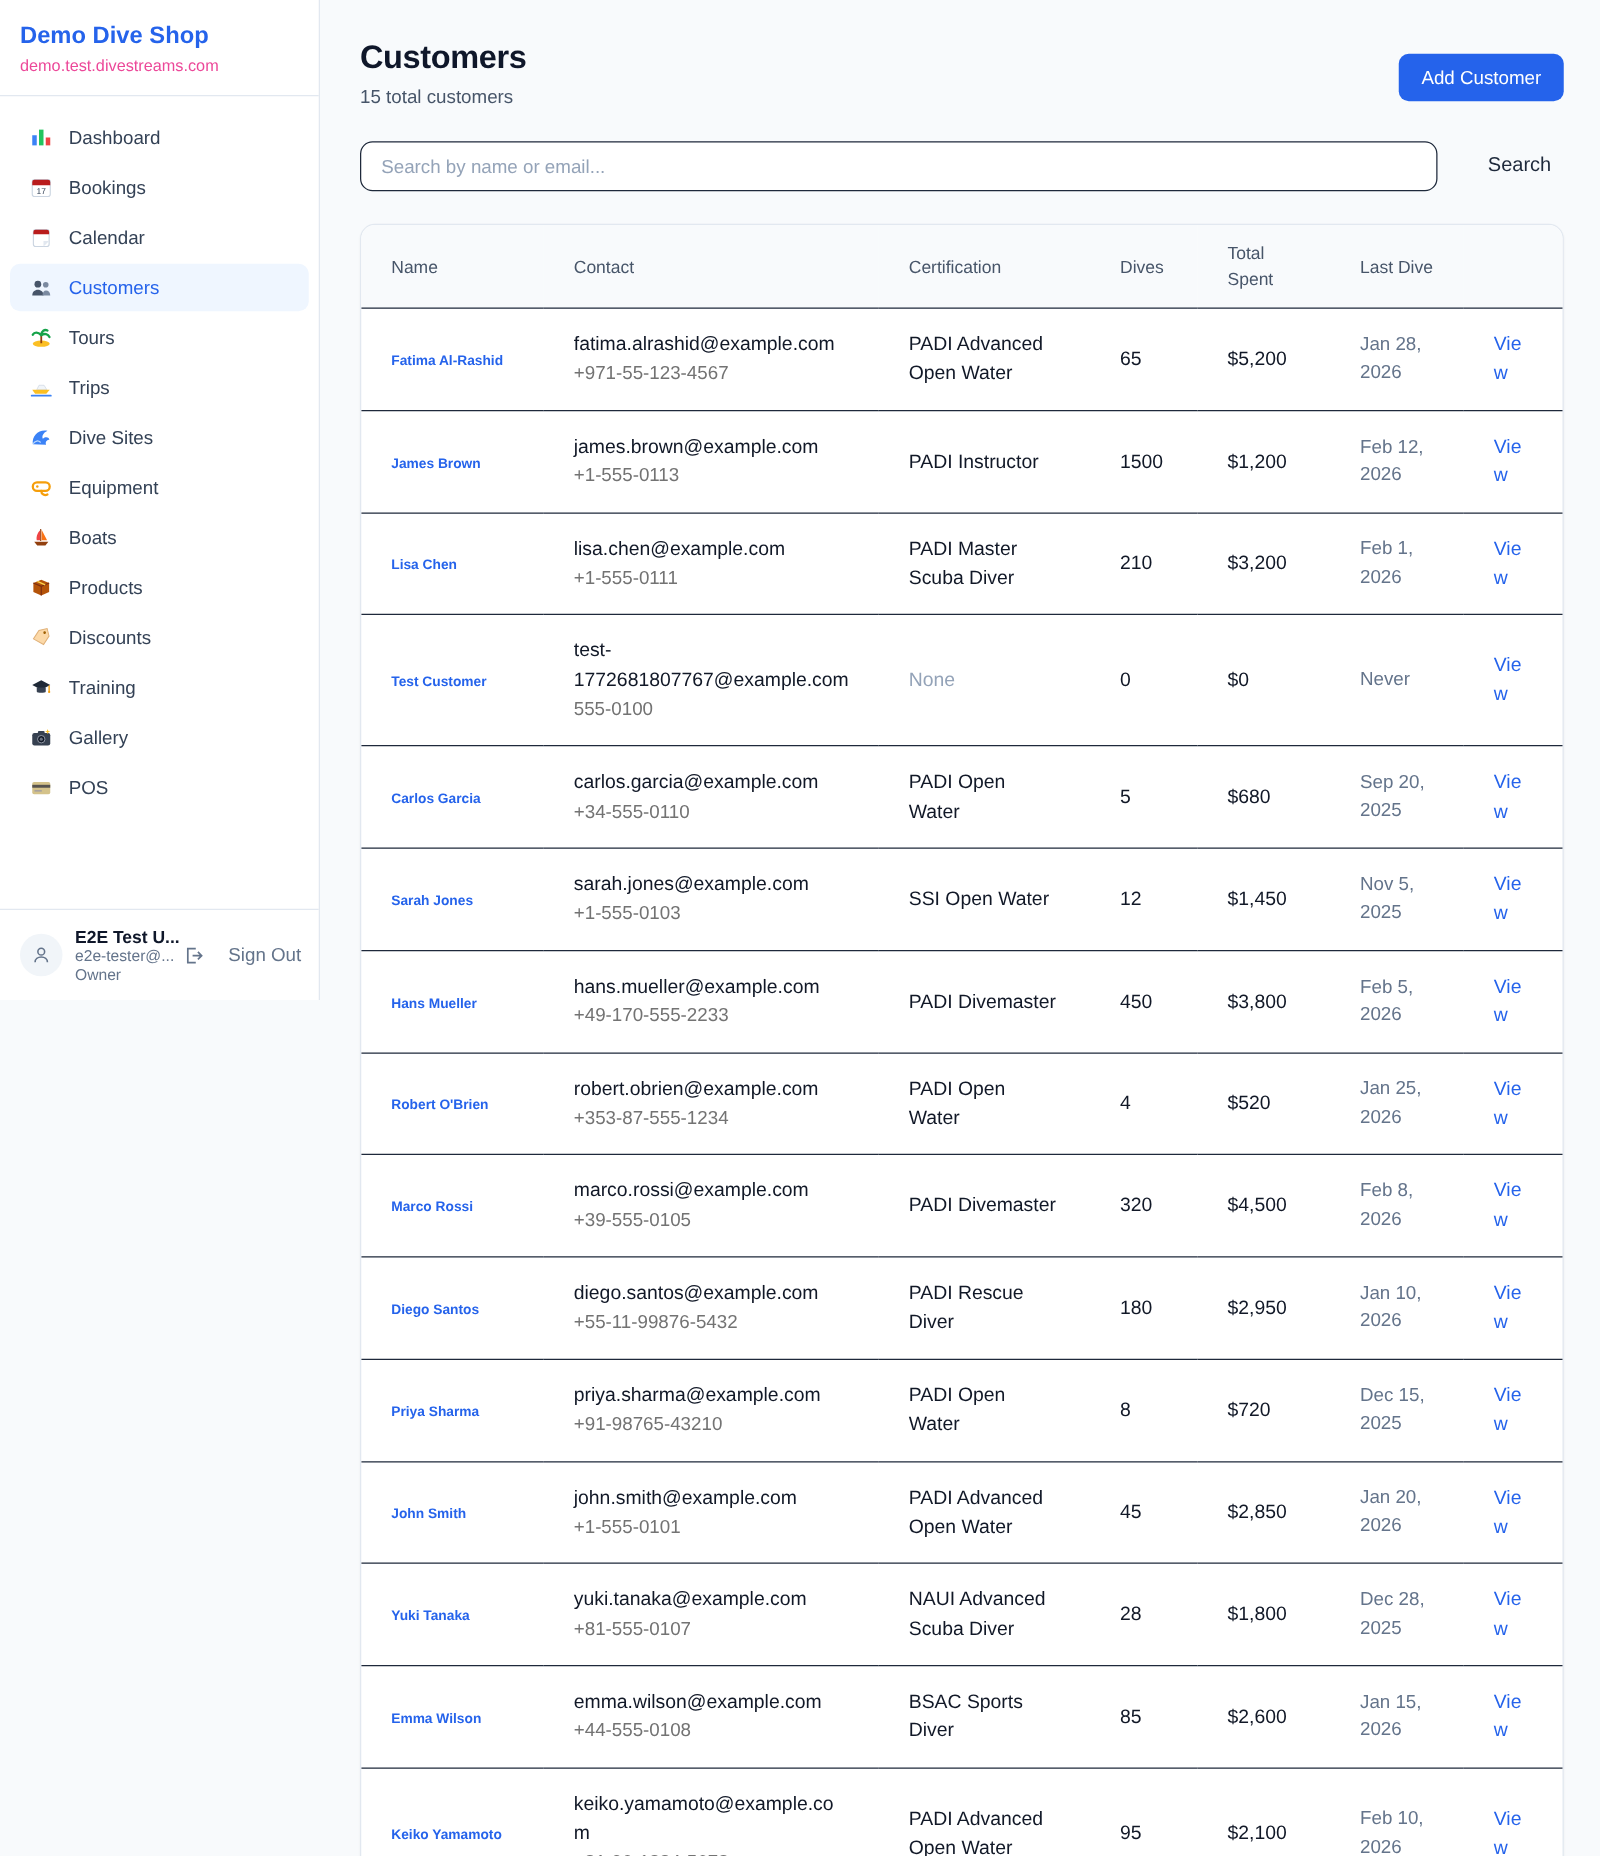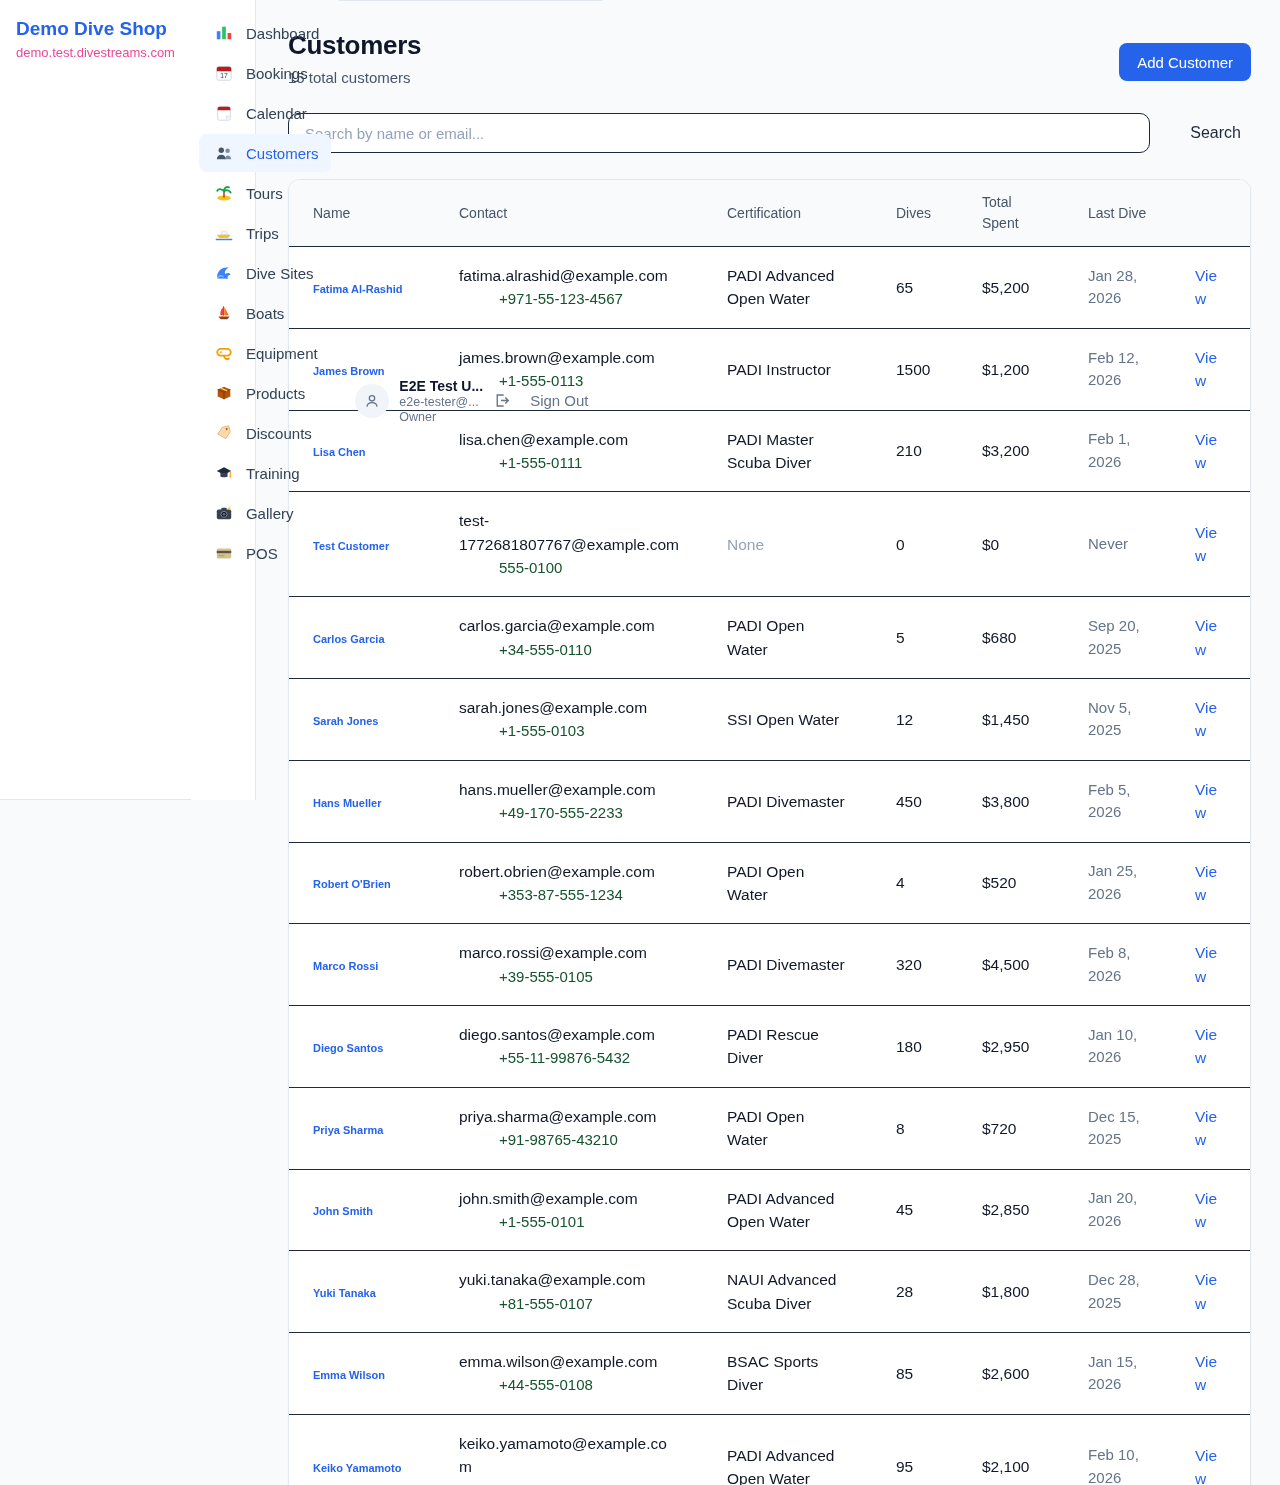--- a/index.html
+++ b/index.html
@@ -10,21 +10,21 @@
     font-family:"Liberation Sans", sans-serif;
     color:#111827;
     position:relative;
   }
   
   .sidebar {
     position:absolute; left:0; top:0;
     width:256px; height:800px;
     background:#ffffff;
     border-right:1px solid #e2e8f0;
-    display:flex; flex-direction:row;
+    display:flex; flex-direction:column;
     z-index:2;
   }
   .brand { padding:18px 16px 16px; border-bottom:1px solid #e2e8f0; }
   .brand-name { color:#2563eb; font-weight:700; font-size:19px; }
   .brand-domain { color:#ec4899; font-size:13px; margin-top:5px; }
   .nav { padding:14px 8px 0 8px; flex:1; }
   .nav-item {
     display:flex; align-items:center; gap:13px;
     padding:10px 12px 10px 16px; border-radius:8px;
     color:#334155; font-size:15px; margin-bottom:2px; cursor:pointer;
@@ -89,21 +89,21 @@
   }
   tbody td {
     padding:17px 24px; vertical-align:middle;
     border-bottom:1px solid #1e293b;
     font-size:15.5px; line-height:1.5; color:#111827;
     overflow-wrap:break-word;
   }
   tbody tr:last-child td { border-bottom:none; }
   .name-link { color:#2563eb; font-weight:600; font-size:11px; line-height:1.45; cursor:pointer; }
   .cell-email { color:#111827; }
-  .cell-phone { color:#14532d; font-size:15px; margin-top:1px;margin-left:40px; }
+  .cell-phone { color:#737373; font-size:15px; margin-top:1px; }
   .cell-cert.muted { color:#94a3b8; }
   .cell-date { color:#64748b; font-size:15px; }
   .view-link { color:#2563eb; cursor:pointer; }
 </style>
 </head>
 <body>
 
 <aside class="sidebar">
   <div class="brand">
     <div class="brand-name">Demo Dive Shop</div>
@@ -176,37 +176,37 @@
           <svg viewBox="0 0 20 20">
             <path d="M2.5 16 C1.5 8 8 2.5 15.5 4 C11.5 6 10.3 9 11.5 11.2 C13.5 9.2 16.5 9.5 17.3 11.8 C14.3 12.6 13.3 14.4 14.3 16.5 Z" fill="#3b82f6"></path>
             <path d="M2.8 15.5 C4.5 12.5 7.5 12.5 9.5 14.5" stroke="#bfdbfe" stroke-width="1.1" fill="none"></path>
           </svg>
         </span>
       <span>Dive Sites</span>
     </div>
     <div class="nav-item">
       <span class="nav-icon">
           <svg viewBox="0 0 20 20">
+            <rect x="2.5" y="5.5" width="15" height="7.5" rx="3.7" fill="none" stroke="#f59e0b" stroke-width="2"></rect>
+            <path d="M10 13 c0 3.2 3.2 4.4 5.5 3.2" stroke="#f59e0b" stroke-width="2" fill="none" stroke-linecap="round"></path>
+            <circle cx="6.5" cy="9.2" r="1.1" fill="#f59e0b"></circle>
+          </svg>
+        </span>
+      <span>Equipment</span>
+    </div>
+    <div class="nav-item">
+      <span class="nav-icon">
+          <svg viewBox="0 0 20 20">
             <path d="M9.5 2.5 V13" stroke="#92400e" stroke-width="1"></path>
             <path d="M9 3.5 C6 6.5 5.5 10 6 12.5 L9 12.5 Z" fill="#ef4444"></path>
             <path d="M10.3 3 L15.2 12.5 H10.3 Z" fill="#f97316"></path>
             <path d="M3.8 13.8 h12.5 l-2.6 3.2 h-7.3 Z" fill="#92400e"></path>
           </svg>
         </span>
       <span>Boats</span>
-    </div>
-    <div class="nav-item">
-      <span class="nav-icon">
-          <svg viewBox="0 0 20 20">
-            <rect x="2.5" y="5.5" width="15" height="7.5" rx="3.7" fill="none" stroke="#f59e0b" stroke-width="2"></rect>
-            <path d="M10 13 c0 3.2 3.2 4.4 5.5 3.2" stroke="#f59e0b" stroke-width="2" fill="none" stroke-linecap="round"></path>
-            <circle cx="6.5" cy="9.2" r="1.1" fill="#f59e0b"></circle>
-          </svg>
-        </span>
-      <span>Equipment</span>
     </div>
     <div class="nav-item">
       <span class="nav-icon">
           <svg viewBox="0 0 20 20">
             <path d="M3 6 L10 3 L17 6 V14 L10 17 L3 14 Z" fill="#b45309"></path>
             <path d="M3 6 L10 9 L17 6" fill="none" stroke="#7c2d12" stroke-width="1"></path>
             <path d="M10 9 V17" stroke="#7c2d12" stroke-width="1"></path>
             <path d="M6.5 4.6 L13.5 7.6" stroke="#fcd34d" stroke-width="1.3"></path>
           </svg>
         </span>

